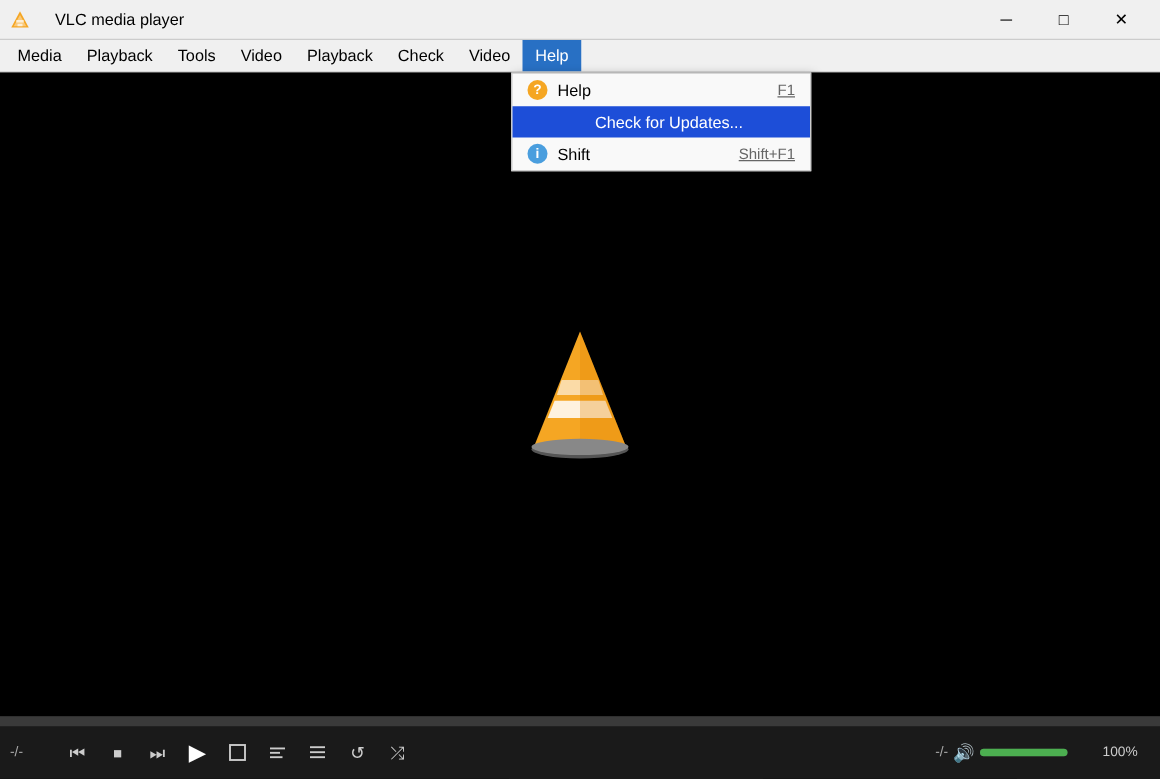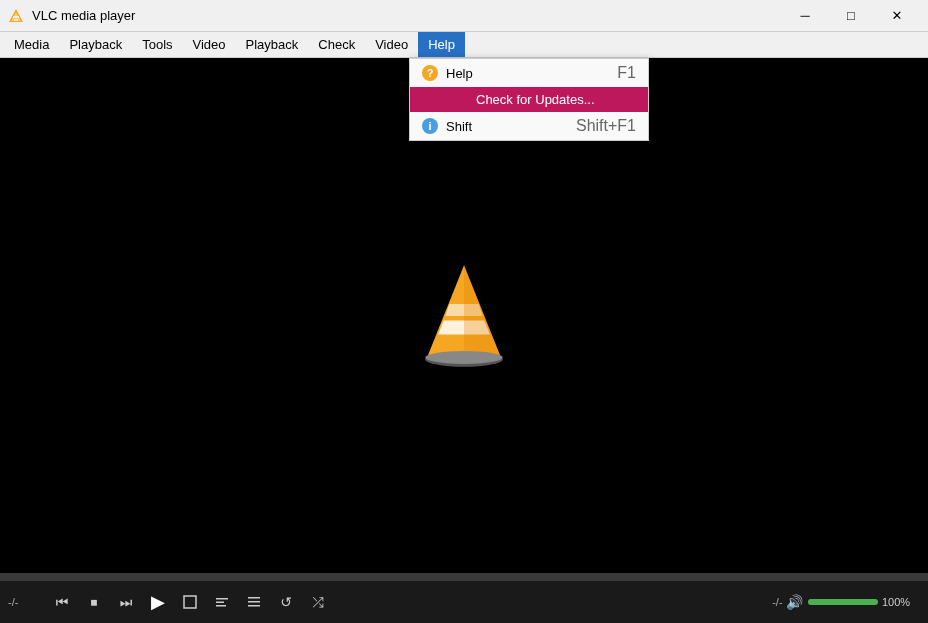--- a/index.html
+++ b/index.html
@@ -15,21 +15,21 @@
       flex-direction: column;
     }
 
     
     .title-bar {
       background: #f0f0f0;
       height: 32px;
       display: flex;
       align-items: center;
       padding: 0 8px;
-      gap: 8px;
+      gap: 20px;
       border-bottom: 1px solid #ccc;
       flex-shrink: 0;
     }
     .title-bar-icon {
       width: 16px;
       height: 16px;
     }
     .title-bar-text {
       flex: 1;
       font-size: 13px;
@@ -88,21 +88,21 @@
     .dropdown-item {
       display: flex;
       align-items: center;
       padding: 5px 12px;
       cursor: pointer;
       gap: 8px;
       color: #000;
       font-size: 13px;
     }
     .dropdown-item.selected {
-      background: #be185d;
+      background: #1d4ed8;
       color: #fff;
       padding-left: 42px;
     }
     .dropdown-item .icon-circle {
       width: 16px;
       height: 16px;
       border-radius: 50%;
       flex-shrink: 0;
       display: flex;
       align-items: center;
@@ -116,21 +116,22 @@
     }
     .icon-info {
       background: #4a9ede;
       color: #fff;
     }
     .dropdown-item .label {
       flex: 1;
     }
     .dropdown-item .shortcut {
       color: #666;
-      font-size: 16px;
+      font-size: 12px;
+      text-decoration: underline;
     }
     .dropdown-item.selected .shortcut {
       color: #cce0ff;
     }
 
     
     .video-area {
       flex: 1;
       background: #000;
       display: flex;
@@ -203,20 +204,21 @@
     .volume-fill {
       height: 100%;
       width: 100%;
       background: #4caf50;
       border-radius: 3px;
     }
     .volume-label {
       color: #ccc;
       font-size: 11px;
       min-width: 38px;
+      margin-left: 24px;
     }
   </style>
 </head>
 <body>
 
 <div class="title-bar">
   <svg class="title-bar-icon" viewBox="0 0 16 16">
     <polygon points="8,1 15,14 1,14" fill="#f5a623"></polygon>
     <polygon points="8,4 13,13 3,13" fill="#fff" opacity="0.4"></polygon>
     <rect x="5" y="8" width="6" height="2" fill="#fff" opacity="0.7"></rect>

